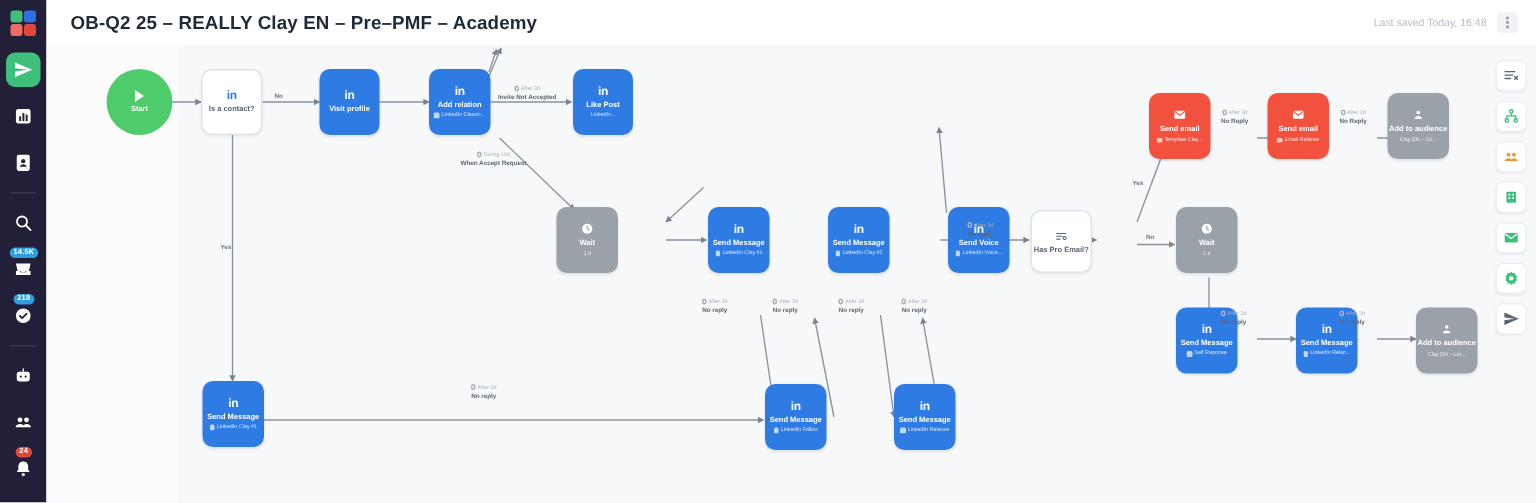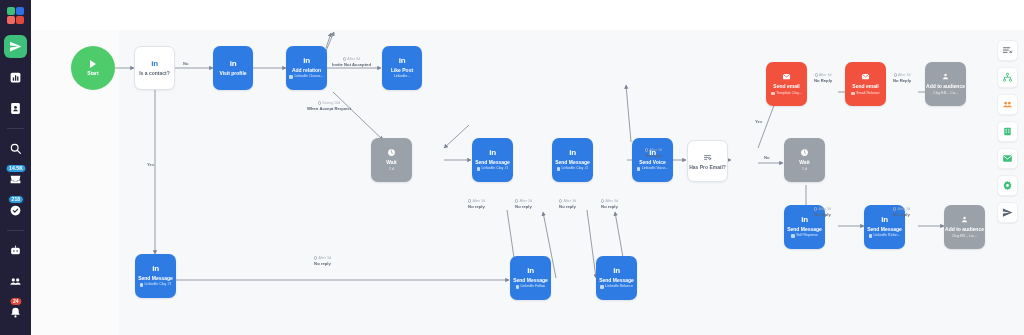--- a/index.html
+++ b/index.html
@@ -211,20 +211,31 @@
     </div>
     <div class="rail-btn">
       <span class="rail-badge red">24</span>
       <svg viewBox="0 0 24 24" fill="#fff">
           <path d="M12 3a6 6 0 00-6 6v4l-2 3h16l-2-3V9a6 6 0 00-6-6z"></path>
           <circle cx="12" cy="19.2" r="2"></circle>
         </svg>
     </div>
   </div>
 
+  <div class="header">
+    <div class="page-title">OB-Q2 25 – REALLY Clay EN – Pre–PMF – Academy</div>
+    <div class="header-right">
+      <span class="saved-text">Last saved Today, 16:48</span>
+      <div class="kebab">
+          <i></i>
+          <i></i>
+          <i></i>
+        </div>
+    </div>
+  </div>
 
   <div class="canvas">
     <div class="canvas-band"></div>
 
     <svg class="edges" viewBox="0 0 993 305">
       <defs>
         <marker id="ah" markerWidth="5" markerHeight="5" refX="4.2" refY="2.5" orient="auto">
           <path d="M0 0L4.6 2.5L0 5z" fill="#7b8492"></path>
         </marker>
       </defs>

